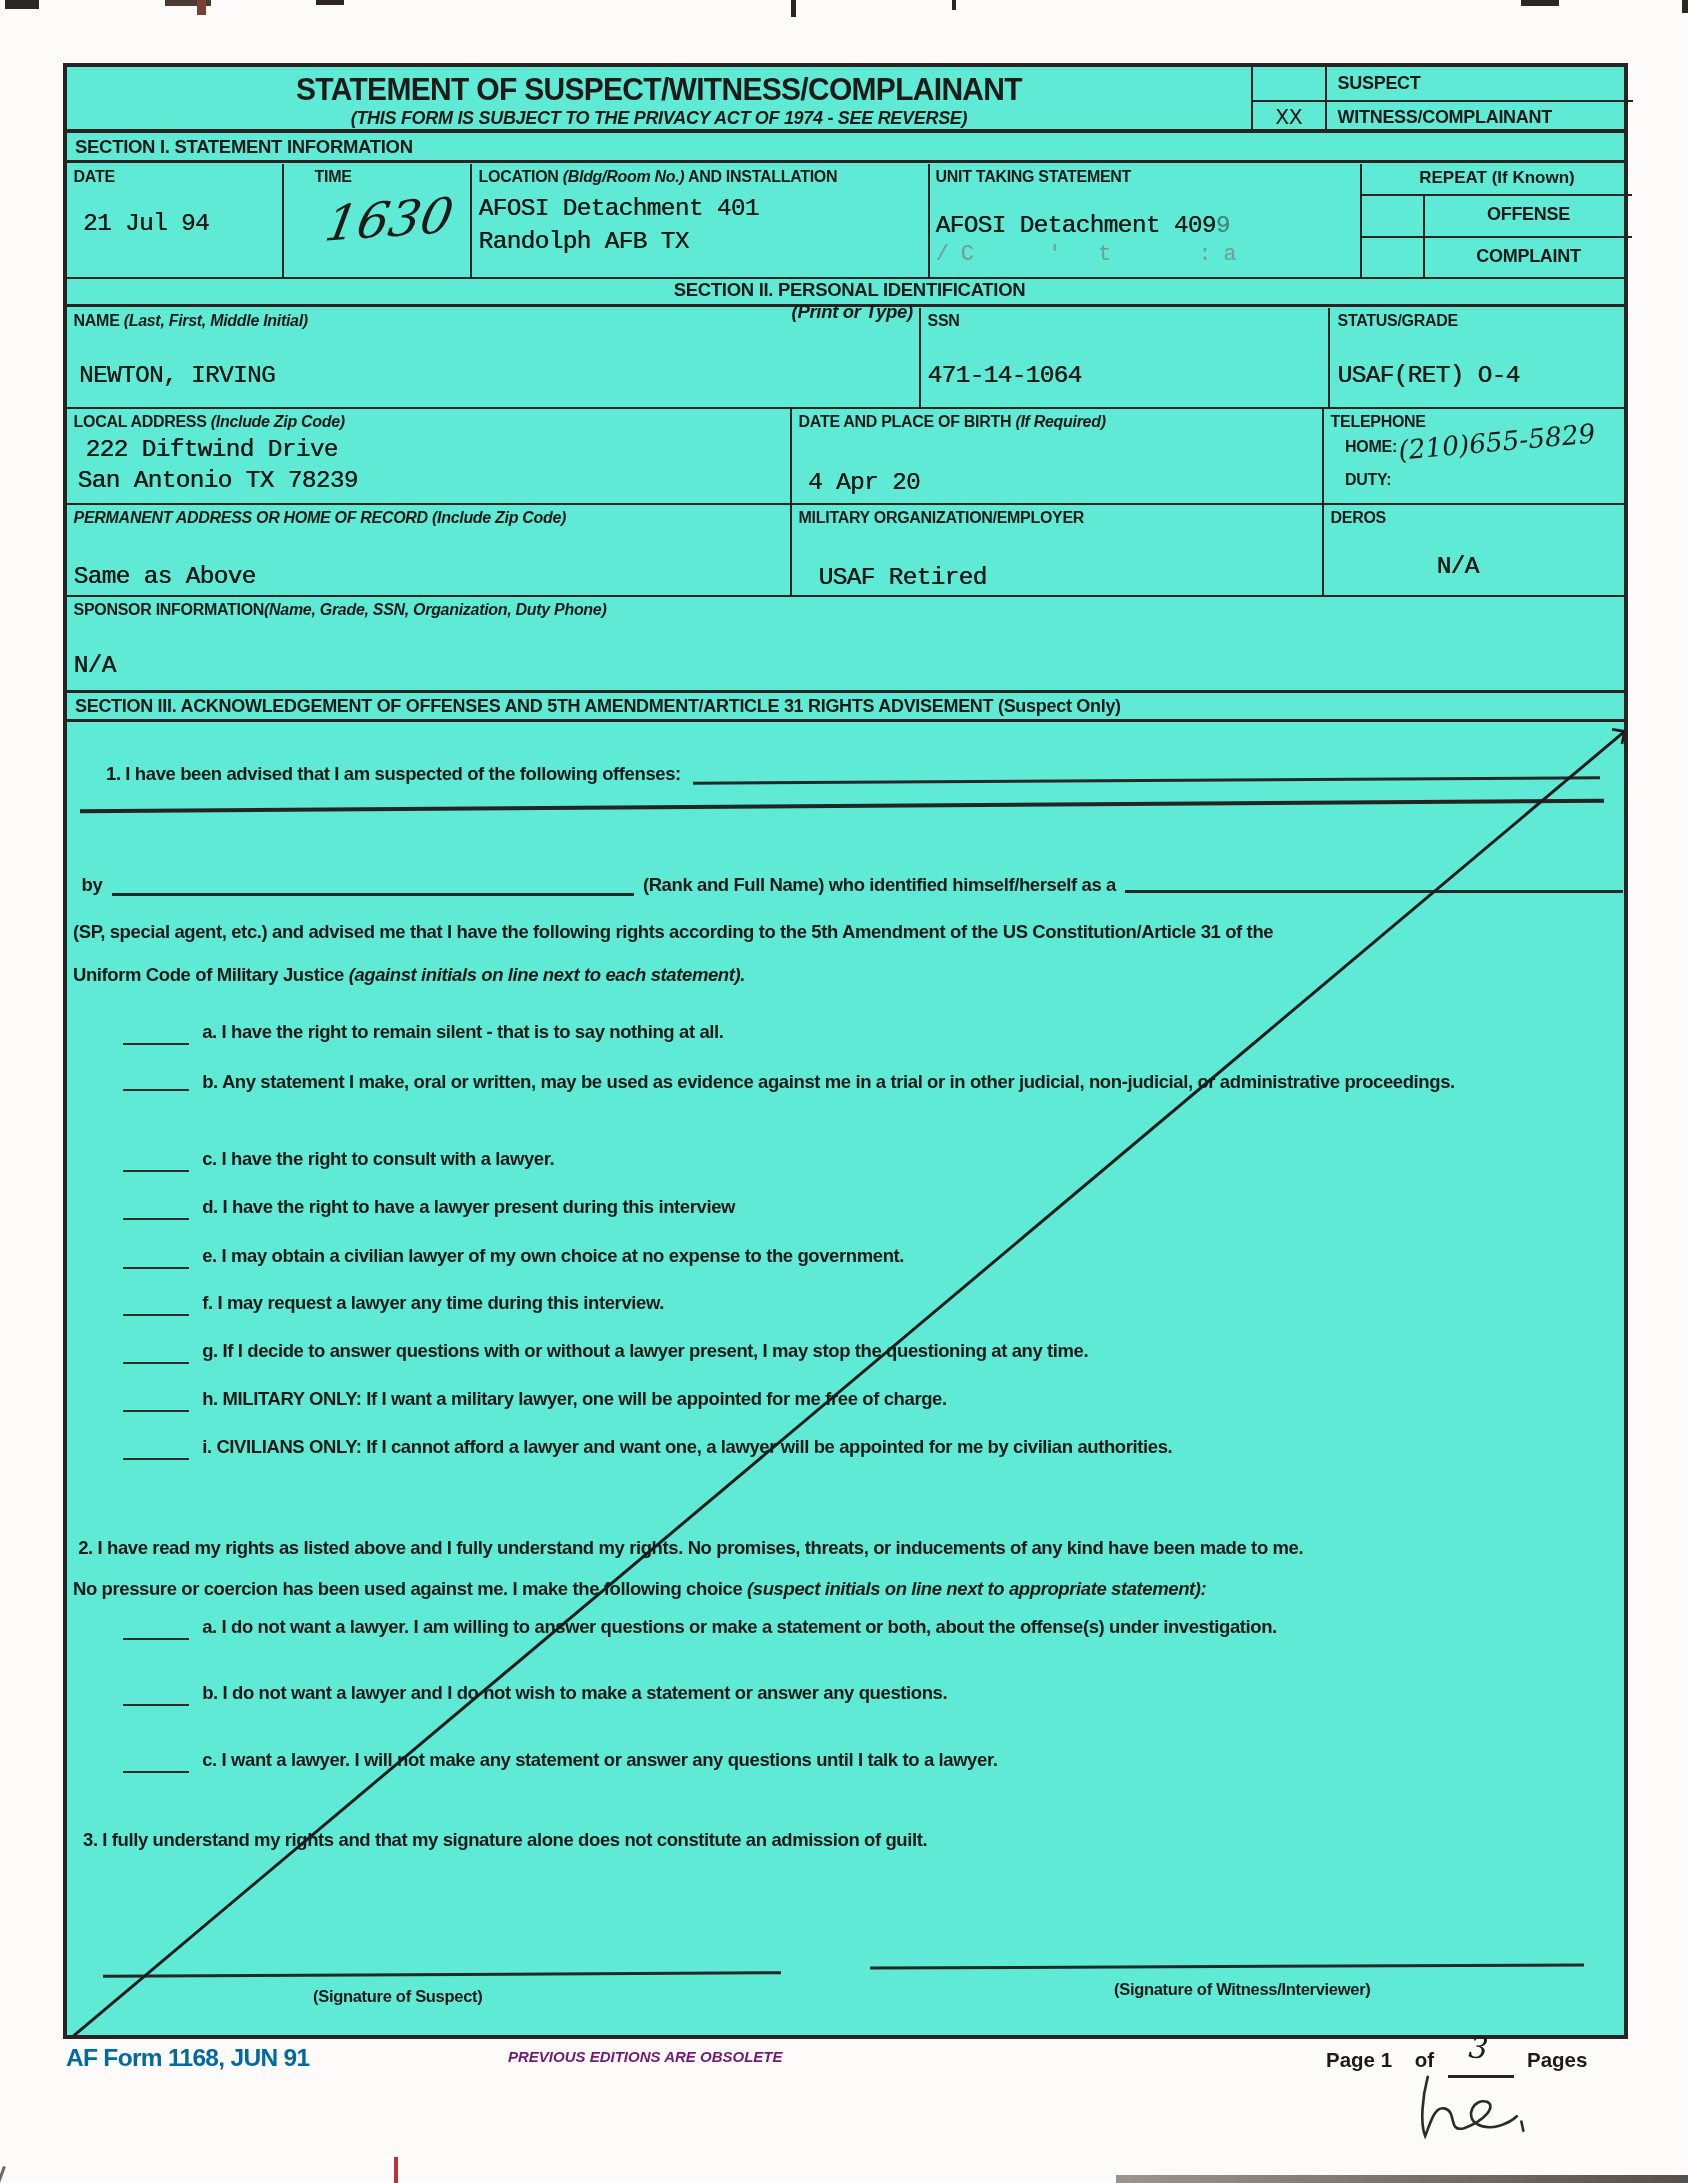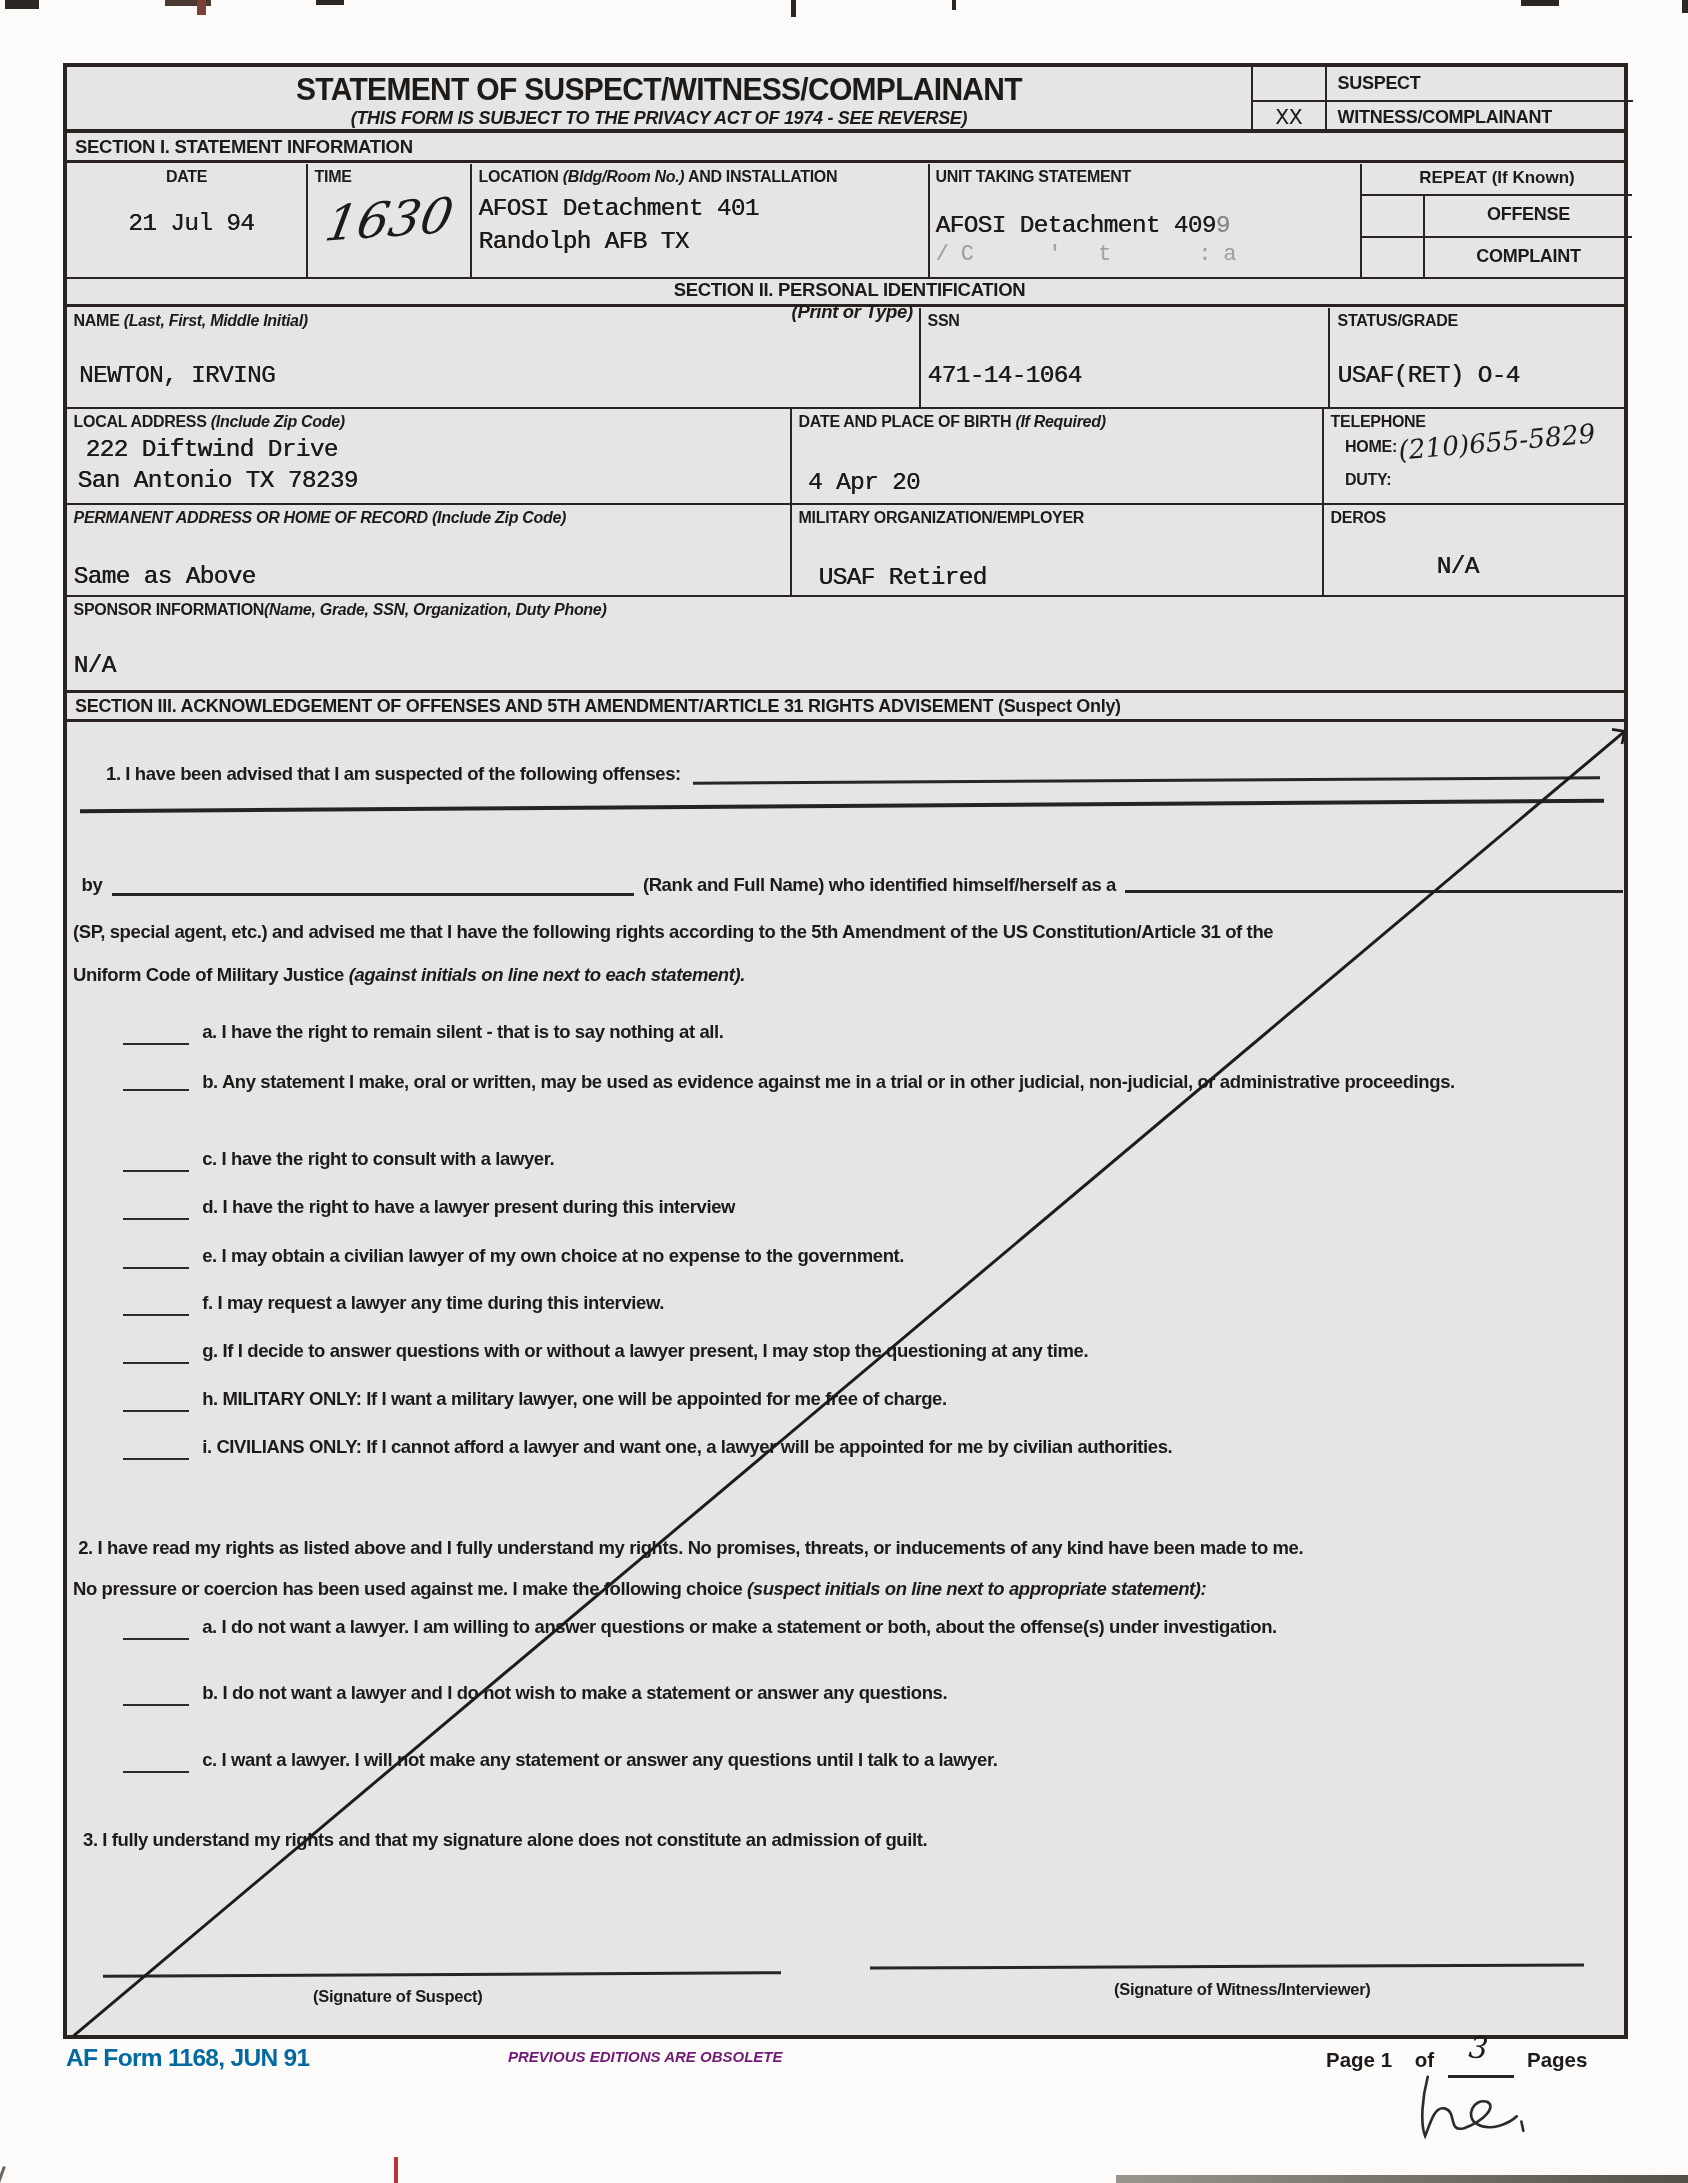--- a/index.html
+++ b/index.html
@@ -6,21 +6,21 @@
   body{
     width:1689px;height:2183px;position:relative;
     background:#fcfbf9;
     font-family:"Liberation Sans",sans-serif;
     color:#1d1a18;
     overflow:hidden;
   }
   *{box-sizing:border-box;}
   #form{
     position:absolute;left:63px;top:63px;width:1565px;height:1976px;
-    border:4px solid #2a2321;background:#e5e5e5;
+    border:4px solid #2a2321;background:#5eead4;
   }
   
   #hdr{position:absolute;left:0;top:0;right:0;height:66px;border-bottom:4px solid #2a2321;}
   #title-cell{position:absolute;left:0;top:0;width:1184px;height:66px;text-align:center;}
   .form-title{font-size:30px;font-weight:bold;letter-spacing:-0.7px;margin-top:5.3px;transform:scaleY(1.05);}
   .form-subtitle{font-size:18px;font-style:italic;font-weight:bold;letter-spacing:-0.3px;margin-top:1.3px;}
   #type-box{position:absolute;left:1184px;top:0;width:382px;height:66px;}
   .tb-row{position:absolute;left:0;right:0;height:33px;display:flex;}
   .tb-row.r2{top:33px;border-top:2.6px solid #2a2321;}
   .tb-check{width:76px;border-left:2px solid #2a2321;border-right:2px solid #2a2321;
@@ -87,21 +87,21 @@
         <div class="tb-label">WITNESS/COMPLAINANT</div>
       </div>
     </div>
   </div>
 
   <div class="secbar" style="top:66px;height:30px;">
     <span>SECTION I. STATEMENT INFORMATION</span>
   </div>
 
   <div id="s1row">
-    <div class="cell" style="left:0;width:241px;text-align:center;">
+    <div class="cell" style="left:0;width:217px;">
       <div class="cell-label">DATE</div>
       <div class="mono-val" style="margin:24px 0 0 9.3px;">21 Jul 94</div>
     </div>
     <div class="cell" style="left:241px;width:164px;">
       <div class="cell-label">TIME</div>
       <div class="hand" style="font-size:49px;margin:5.3px 0 0 12px;transform:skewX(-14deg) rotate(-4deg);">1630</div>
     </div>
     <div class="cell" style="left:405px;width:458px;">
       <div class="cell-label"><span>LOCATION </span><span class="lbl-i">(Bldg/Room No.)</span><span> AND INSTALLATION</span></div>
       <div class="mono-val" style="margin-top:9.3px;">AFOSI Detachment 401</div>

